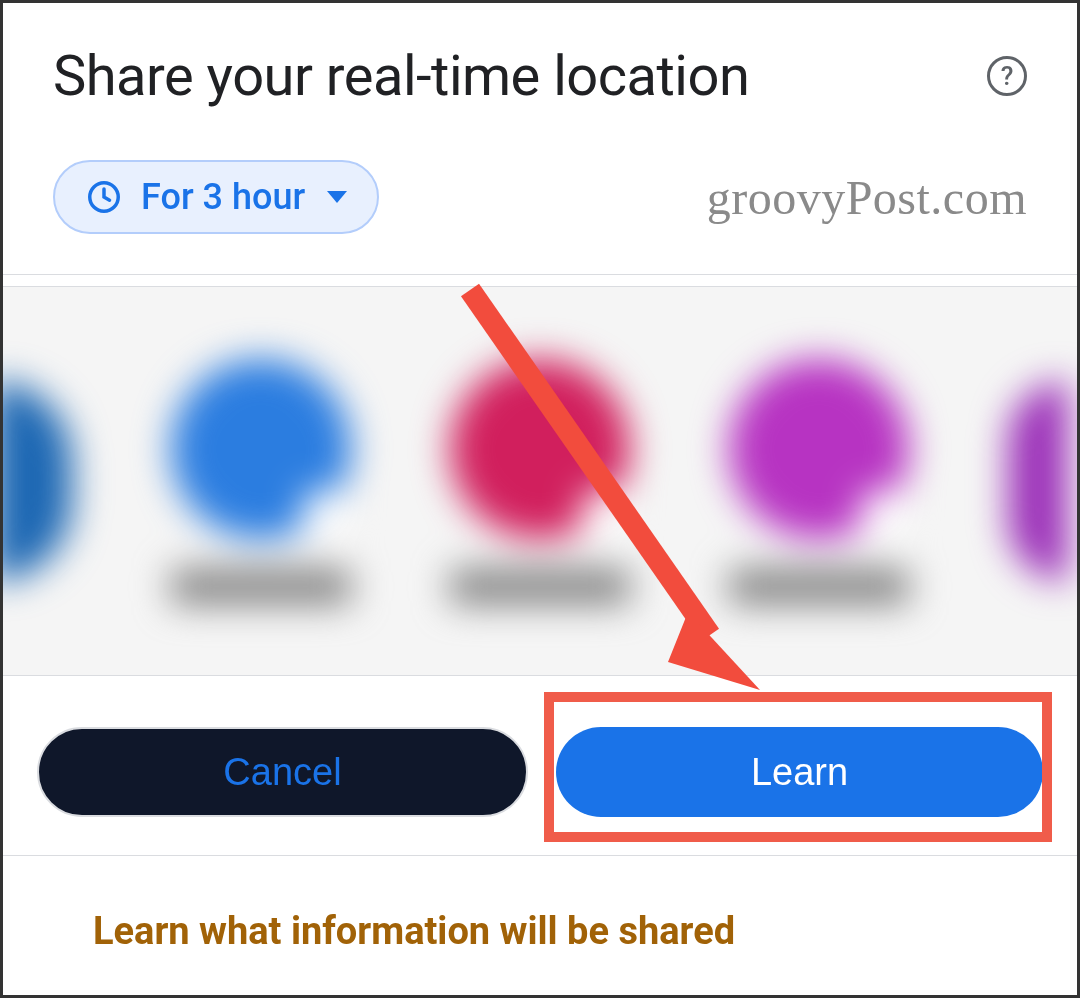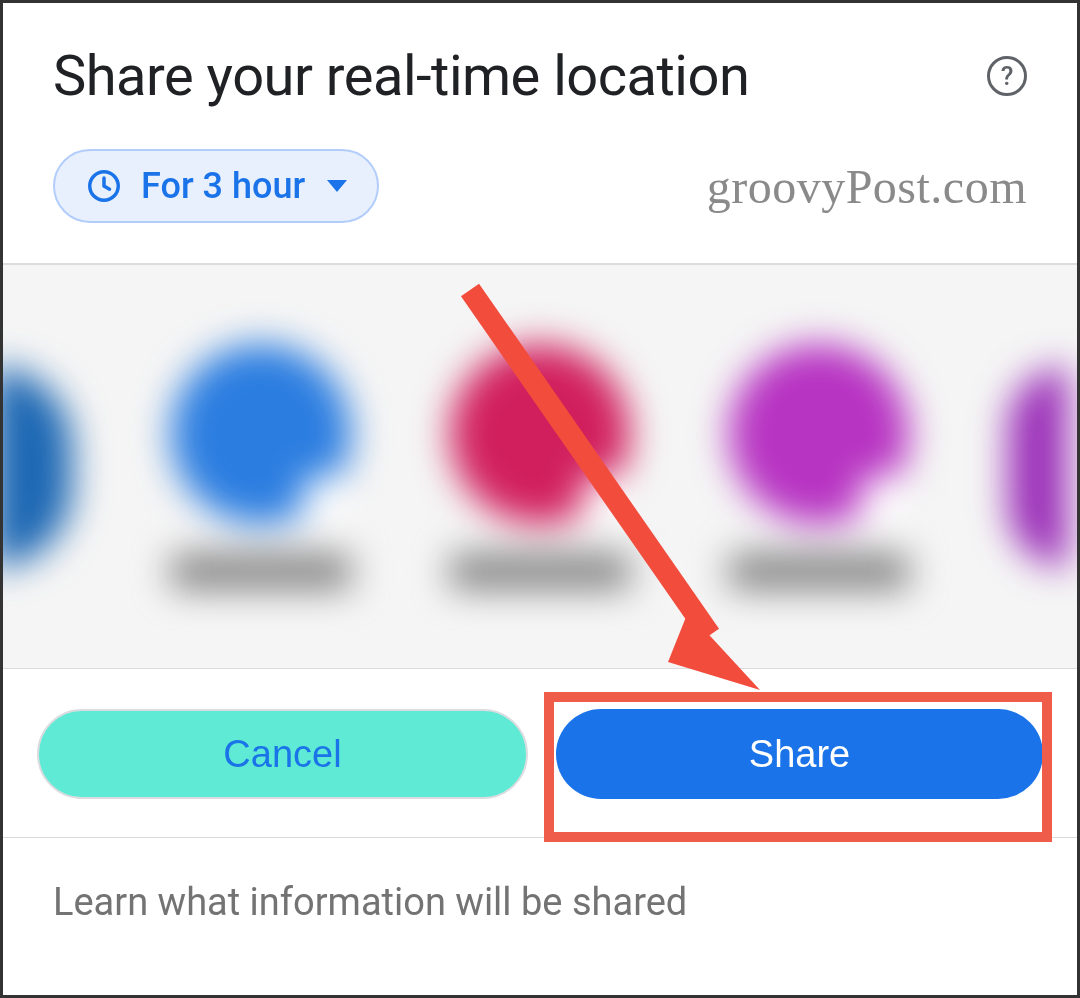--- a/index.html
+++ b/index.html
@@ -13,20 +13,21 @@
       width: 1080px;
       height: 998px;
       position: relative;
     }
     .container {
       border: 3px solid #333;
       height: 998px;
       display: flex;
       flex-direction: column;
       background: #fff;
+      gap: 11px;
     }
     .header {
       display: flex;
       align-items: center;
       justify-content: space-between;
       padding: 40px 50px 30px 50px;
     }
     .title {
       font-size: 56px;
       font-weight: 400;
@@ -160,44 +161,45 @@
       border-radius: 50px;
       font-size: 38px;
       font-weight: 500;
       display: flex;
       align-items: center;
       justify-content: center;
       cursor: pointer;
       border: none;
     }
     .btn-cancel {
-      background: #5eead4;
+      background: #0f172a;
       border: 2px solid #dadce0;
       color: #1a73e8;
     }
     .btn-share {
       background: #1a73e8;
       color: #fff;
     }
     .highlight-box {
       position: absolute;
       border: 10px solid #f05c4a;
       left: 544px;
       top: 692px;
       width: 508px;
       height: 150px;
       pointer-events: none;
       z-index: 5;
     }
     .learn-link {
       padding: 42px 50px;
-      color: #737373;
+      color: #a16207;
       font-size: 38px;
-      font-weight: 400;
+      font-weight: 700;
       cursor: pointer;
+      margin-left: 40px;
     }
   </style>
 </head>
 <body>
 
 <div class="container">
 
   <div class="header">
     <h1 class="title">Share your real-time location</h1>
     <div class="help-icon">?</div>
@@ -227,21 +229,21 @@
     </div>
     <div class="contact">
       <div class="contact-avatar" style="background:#b733c2"></div>
       <div class="contact-name"></div>
     </div>
     <div class="avatar-partial-right" style="background:#9b2fb8"></div>
   </div>
 
   <div class="button-row">
     <button class="btn btn-cancel">Cancel</button>
-    <button class="btn btn-share">Share</button>
+    <button class="btn btn-share">Learn</button>
   </div>
 
   <div class="learn-link">Learn what information will be shared</div>
 
 </div>
 
 <div class="highlight-box"></div>
 
 <svg class="arrow-overlay" viewBox="0 0 400 480">
   <defs>

